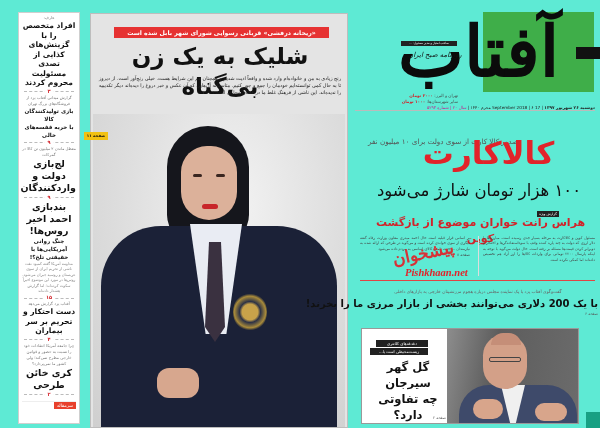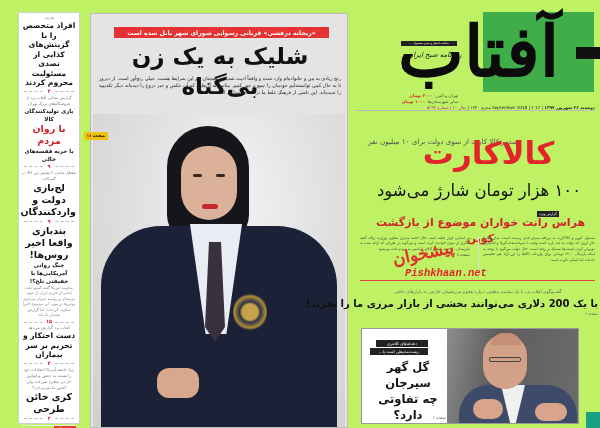--- a/index.html
+++ b/index.html
@@ -1,19 +1,19 @@
 <!DOCTYPE html>
 <html><head>
 <meta charset="utf-8">
 <style>
   * { box-sizing: border-box; margin: 0; padding: 0; }
   html, body { width: 600px; height: 428px; overflow: hidden; background: #ffffff; }
   body { font-family: "DejaVu Sans", sans-serif; position: relative; direction: rtl; }
 
-  .page { position: absolute; left: 0; top: 0; width: 600px; height: 428px; background: #bef264; }
+  .page { position: absolute; left: 0; top: 0; width: 600px; height: 428px; background: #5eead4; }
 
   
   .sidebar {
     position: absolute; left: 18px; top: 12px; width: 62px; height: 412px;
     border: 1px solid #cfcfcf; background: #fff; text-align: center; padding: 2px 3px;
   }
   .sb-kicker { font-size: 4px; color: #777; line-height: 6px; }
   .sb-head { font-size: 7.6px; font-weight: bold; color: #111; line-height: 9.5px; }
   .sb-head.big { font-size: 9.5px; line-height: 12px; }
   .sb-head.red { color: #d2232a; }
@@ -92,21 +92,21 @@
   .red-subhead { position: absolute; left: 368px; top: 215px; width: 225px; text-align: center; font-size: 11px; font-weight: bold; color: #d2232a; line-height: 16px; }
 
   .body-col { position: absolute; top: 236px; width: 112px; font-size: 3.7px; line-height: 5.4px; color: #444; text-align: justify; }
   .body-col.r { left: 483px; }
   .body-col.l { left: 360px; width: 110px; }
   .body-pageref { font-size: 3.8px; color: #444; }
   .col-rule { position: absolute; left: 478px; top: 236px; height: 40px; border-left: 1px solid #ddd; }
   .section-rule { position: absolute; left: 360px; top: 280px; width: 235px; border-top: 1px solid #e04545; }
 
   .watermark-fa { position: absolute; left: 392px; top: 243px; font-size: 17px; font-weight: bold; color: #e2232a; transform: rotate(-12deg); opacity: 0.92; font-family: "DejaVu Serif", serif; }
-  .watermark-en { position: absolute; left: 405px; top: 267px; font-size: 10.5px; font-weight: bold; font-style: italic; color: #e2232a; direction: ltr; font-family: Liberation Mono, monospace; }
+  .watermark-en { position: absolute; left: 405px; top: 267px; font-size: 10.5px; font-weight: bold; font-style: italic; color: #e2232a; direction: ltr; font-family: Liberation Serif, serif; }
 
   .story2-kicker { position: absolute; left: 362px; top: 289px; width: 232px; text-align: center; font-size: 4.4px; color: #666; }
   .story2-head { position: absolute; left: 358px; top: 297px; width: 240px; text-align: right; font-size: 10px; font-weight: bold; color: #111; line-height: 14px; white-space: nowrap; }
   .story2-page { position: absolute; left: 360px; top: 311px; width: 238px; text-align: right; font-size: 3.8px; color: #555; }
 
   .interview-box { position: absolute; left: 361px; top: 328px; width: 218px; height: 96px; border: 1px solid #999; background: #fff; overflow: hidden; }
   .iv-photo { position: absolute; left: 85px; top: 0; width: 133px; height: 96px; background: linear-gradient(100deg, #8d8d8d 0%, #5d5d5d 35%, #6c6c6c 100%); }
   .iv-head { position: absolute; left: 36px; top: 6px; width: 44px; height: 54px; background: #d3a088; border-radius: 22px 22px 24px 24px; }
   .iv-bald { position: absolute; left: 44px; top: 4px; width: 30px; height: 12px; background: #c58e78; border-radius: 15px 15px 0 0; }
   .iv-glasses { position: absolute; left: 42px; top: 28px; width: 32px; height: 5px; border: 1px solid #444; border-radius: 2px; }
@@ -129,31 +129,30 @@
 
   <div class="sidebar">
     <div>
       <div class="sb-kicker">عارف:</div>
       <div class="sb-head">افراد متخصص را با گزینش‌های کذایی از تصدی مسئولیت محروم کردند</div>
       <div class="sb-page"><span>۳</span></div>
     </div>
     <div>
       <div class="sb-kicker">گزارش میدانی آفتاب یزد از فروشگاه‌های بزرگ تهران</div>
       <div class="sb-sub">بازی تولیدکنندگان کالا</div>
-      <div class="sb-head big red">با روان مردم</div>
       <div class="sb-sub">با حربه قفسه‌های خالی</div>
       <div class="sb-page"><span>۹</span></div>
     </div>
     <div>
       <div class="sb-kicker">معطل ماندن ۲ میلیون تن کالا در گمرکات</div>
       <div class="sb-head big">لج‌بازی دولت و واردکنندگان</div>
       <div class="sb-page"><span>۹</span></div>
     </div>
     <div>
-      <div class="sb-head big">بندبازی واقعا اخیر روس‌ها!</div>
+      <div class="sb-head big">بندبازی احمد اخیر روس‌ها!</div>
       <div class="sb-sub">جنگ روانی آمریکایی‌ها با حقیقتی تلخ؟!</div>
       <div class="sb-body">مداومه آمریکا گفته کمبود نفت ناشی از تحریم ایران از سوی عربستان و روسیه جبران می‌شود. روس‌ها در مورد این موضوع اخیراً سکوت کرده‌اند؛ اما گزارش هشدار داده‌اند</div>
       <div class="sb-page"><span>۱۵</span></div>
     </div>
     <div>
       <div class="sb-kicker">آفتاب یزد گزارش می‌دهد</div>
       <div class="sb-head">دست احتکار و تحریم بر سر بیماران</div>
       <div class="sb-page"><span>۴</span></div>
     </div>
     <div>

